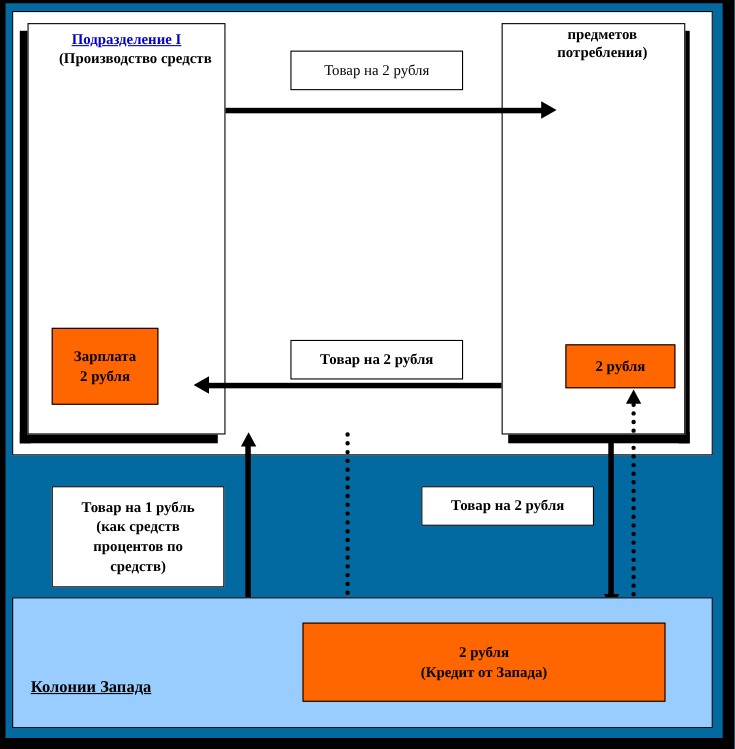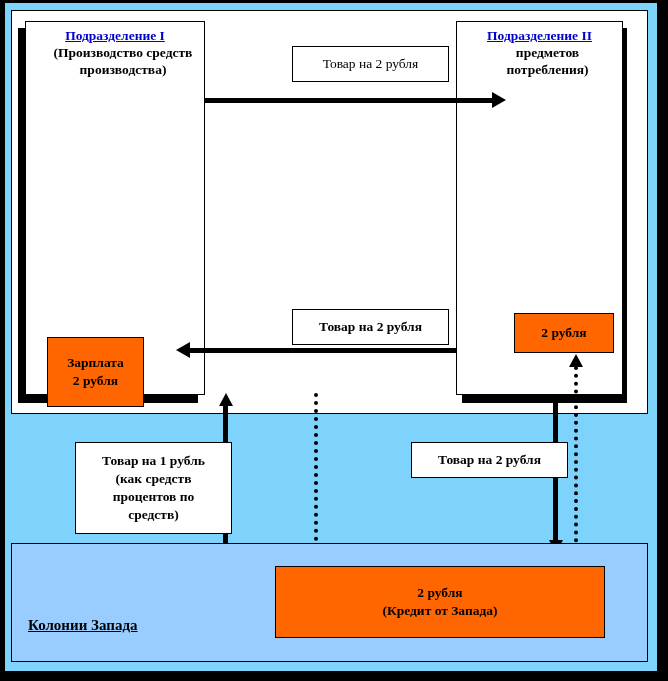--- a/index.html
+++ b/index.html
@@ -1,20 +1,20 @@
 <!DOCTYPE html>
 <html><head>
 <meta charset="utf-8">
 <style>
   html,body{margin:0;padding:0;background:#ffffff;}
   body{font-family:"Liberation Serif", serif;}
   #canvas{
     position:relative;
     width:668px;height:681px;
-    background:#7dd3fc;
+    background:#0369a1;
     overflow:hidden;
   }
   
   .outer-frame{
     position:absolute;left:0;top:0;width:668px;height:681px;
     box-sizing:border-box;
     border-left:5px solid #000;
     border-top:3px solid #000;
     border-right:11px solid #000;
     border-bottom:10px solid #000;
@@ -44,21 +44,21 @@
     text-decoration:underline;margin-top:6px;line-height:16px;
   }
   .dept-sub{
     display:block;color:#000;font-weight:bold;font-size:13.5px;line-height:17px;padding-left:16px;
   }
   
   .label-box{
     position:absolute;box-sizing:border-box;
     border:1px solid #000;background:#fff;
     display:flex;align-items:center;justify-content:center;
-    text-align:center;font-size:13.5px;color:#000;line-height:18px;margin-left:28px;
+    text-align:center;font-size:13.5px;color:#000;line-height:18px;
   }
   .label-box.bold{font-weight:bold;}
   
   .orange-box{
     position:absolute;box-sizing:border-box;
     border:1px solid #000;background:#FF6600;
     display:flex;align-items:center;justify-content:center;
     flex-direction:column;text-align:center;
     font-weight:bold;font-size:13.5px;color:#000;line-height:18px;
   }
@@ -81,39 +81,37 @@
 
 <div id="canvas">
 
   <div class="upper-region"></div>
 
   <div class="shadow-bar" style="left:18px;top:28px;width:10px;height:375px;"></div>
   <div class="shadow-bar" style="left:18px;top:393px;width:180px;height:10px;"></div>
   <div class="dept" style="left:25px;top:21px;width:180px;height:374px;">
     <span class="dept-title">Подразделение I</span>
     <span class="dept-sub">(Производство средств</span>
-    <span class="dept-sub">производства)</span>
   </div>
 
   <div class="shadow-bar" style="left:617px;top:28px;width:10px;height:375px;"></div>
   <div class="shadow-bar" style="left:462px;top:393px;width:165px;height:10px;"></div>
   <div class="dept" style="left:456px;top:21px;width:167px;height:374px;">
-    <span class="dept-title">Подразделение II</span>
     <span class="dept-sub">предметов</span>
     <span class="dept-sub">потребления)</span>
   </div>
 
   <div class="label-box" style="left:264px;top:46px;width:157px;height:36px;">
     <span>Товар на 2 рубля</span>
   </div>
 
   <div class="hline" style="left:205px;top:98px;width:288px;"></div>
   <div class="arrow arrow-right" style="left:492px;top:92px;"></div>
 
-  <div class="orange-box" style="left:47px;top:298px;width:97px;height:70px;margin-top:39px;">
+  <div class="orange-box" style="left:47px;top:298px;width:97px;height:70px;">
     <span>Зарплата</span>
     <span>2 рубля</span>
   </div>
 
   <div class="label-box bold" style="left:264px;top:309px;width:157px;height:36px;">
     <span>Товар на 2 рубля</span>
   </div>
 
   <div class="orange-box" style="left:514px;top:313px;width:100px;height:40px;">
     <span>2 рубля</span>

